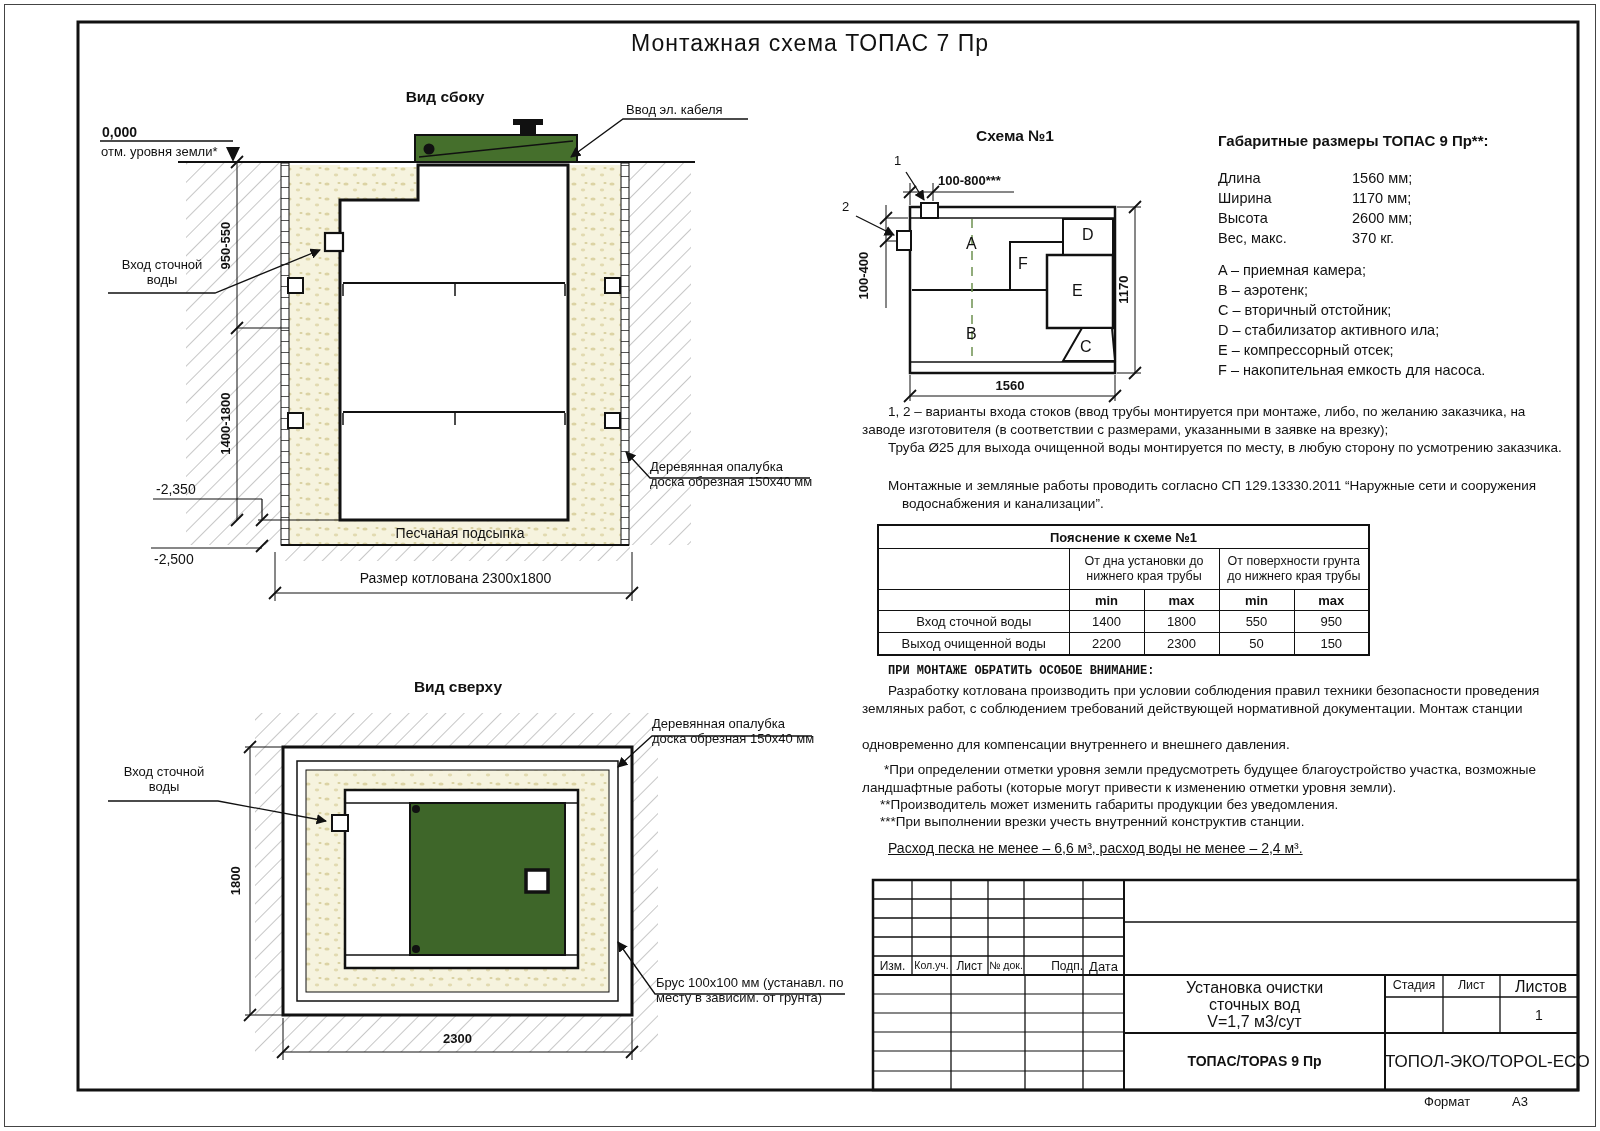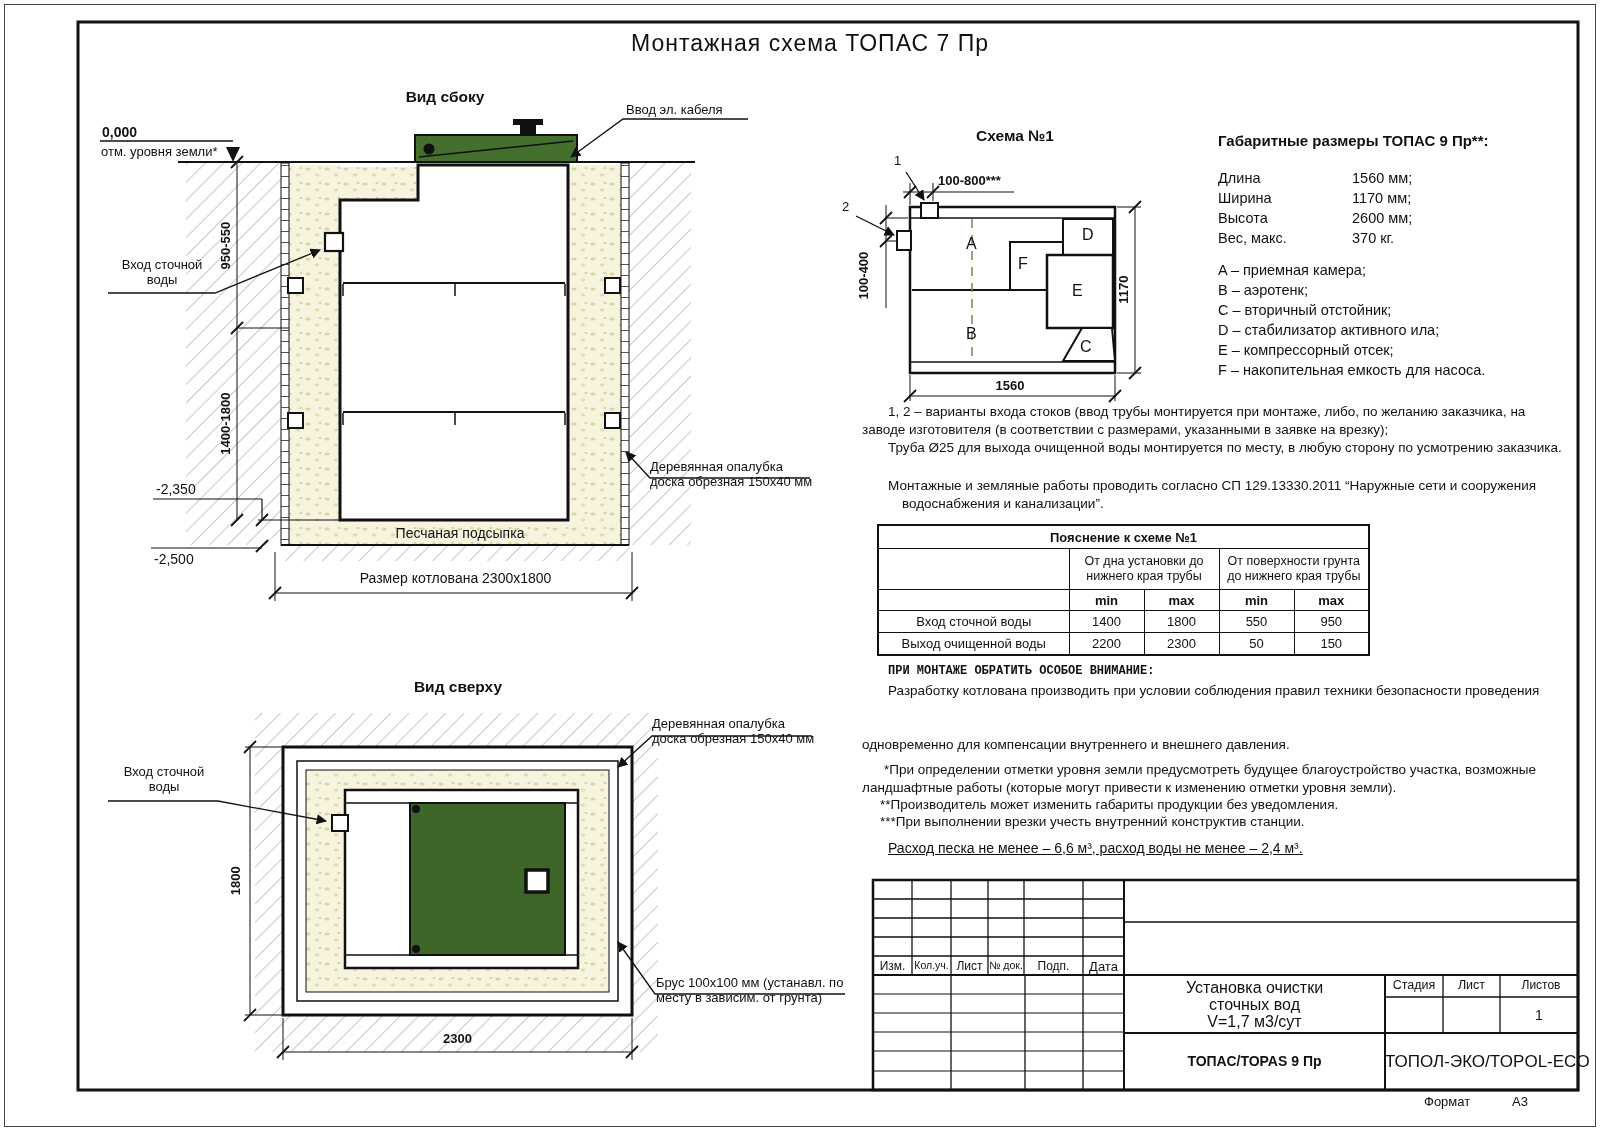--- a/index.html
+++ b/index.html
@@ -307,20 +307,21 @@
         <td>2200</td>
         <td>2300</td>
         <td>50</td>
         <td>150</td>
       </tr>
     </tbody>
   </table>
 
   <div class="lbl b" style="left:888px;top:664px;font-size:12px;font-family:Liberation Mono, monospace;">ПРИ МОНТАЖЕ ОБРАТИТЬ ОСОБОЕ ВНИМАНИЕ:</div>
   <div class="lbl note" style="left:888px;top:683px;">Разработку котлована производить при условии соблюдения правил техники безопасности проведения</div>
+  <div class="lbl note" style="left:862px;top:701px;">земляных работ, с соблюдением требований действующей нормативной документации. Монтаж станции</div>
   <div class="lbl note" style="left:862px;top:737px;">одновременно для компенсации внутреннего и внешнего давления.</div>
   <div class="lbl note" style="left:884px;top:762px;text-align:center;">*При определении отметки уровня земли предусмотреть будущее благоустройство участка, возможные</div>
   <div class="lbl note" style="left:862px;top:780px;">ландшафтные работы (которые могут привести к изменению отметки уровня земли).</div>
   <div class="lbl note" style="left:880px;top:797px;">**Производитель может изменить габариты продукции без уведомления.</div>
   <div class="lbl note" style="left:880px;top:814px;">***При выполнении врезки учесть внутренний конструктив станции.</div>
   <div class="lbl under" style="left:888px;top:840px;font-size:14px;">Расход песка не менее – 6,6 м³, расход воды не менее – 2,4 м³.</div>
 
   <div class="lbl view-title c" style="left:368px;top:678px;width:180px;">Вид сверху</div>
   <div class="lbl c" style="left:110px;top:764px;width:108px;font-size:13px;">
     <div>Вход сточной</div>
@@ -334,26 +335,26 @@
     <div>Брус 100х100 мм (устанавл. по</div>
     <div>месту в зависим. от грунта)</div>
   </div>
   <div class="lbl dim rot c" style="left:206px;top:873px;width:60px;">1800</div>
   <div class="lbl dim c" style="left:420px;top:1031px;width:75px;">2300</div>
 
   <div class="lbl c" style="left:873px;top:959px;width:39px;font-size:12px;">Изм.</div>
   <div class="lbl c" style="left:912px;top:959px;width:39px;font-size:10.5px;">Кол.уч.</div>
   <div class="lbl c" style="left:951px;top:959px;width:37px;font-size:12px;">Лист</div>
   <div class="lbl c" style="left:988px;top:959px;width:36px;font-size:10.5px;">№ док.</div>
-  <div class="lbl c" style="left:1024px;top:959px;width:59px;font-size:12px;">Подп.</div>
+  <div class="lbl c" style="left:1024px;top:959px;width:59px;font-size:12px;text-align:right;">Подп.</div>
   <div class="lbl c" style="left:1083px;top:959px;width:41px;font-size:13px;">Дата</div>
   <div class="lbl c" style="left:1124px;top:979px;width:261px;font-size:16px;">Установка очистки</div>
   <div class="lbl c" style="left:1124px;top:996px;width:261px;font-size:16px;">сточных вод</div>
   <div class="lbl c" style="left:1124px;top:1013px;width:261px;font-size:16px;">V=1,7 м3/сут</div>
   <div class="lbl c b" style="left:1124px;top:1053px;width:261px;font-size:14px;">ТОПАС/TOPAS 9 Пр</div>
   <div class="lbl c" style="left:1385px;top:1052px;width:193px;font-size:17px;">ТОПОЛ-ЭКО/TOPOL-ECO</div>
   <div class="lbl c" style="left:1385px;top:978px;width:58px;font-size:12.5px;">Стадия</div>
   <div class="lbl c" style="left:1443px;top:978px;width:57px;font-size:12.5px;">Лист</div>
-  <div class="lbl c" style="left:1500px;top:978px;width:82px;font-size:12px;">Листов</div>
+  <div class="lbl c" style="left:1500px;top:978px;width:82px;font-size:16px;">Листов</div>
   <div class="lbl c" style="left:1500px;top:1007px;width:78px;font-size:14px;">1</div>
   <div class="lbl" style="left:1424px;top:1094px;font-size:13px;">Формат</div>
   <div class="lbl" style="left:1512px;top:1094px;font-size:13px;">А3</div>
 </div>
 
 </body></html>

